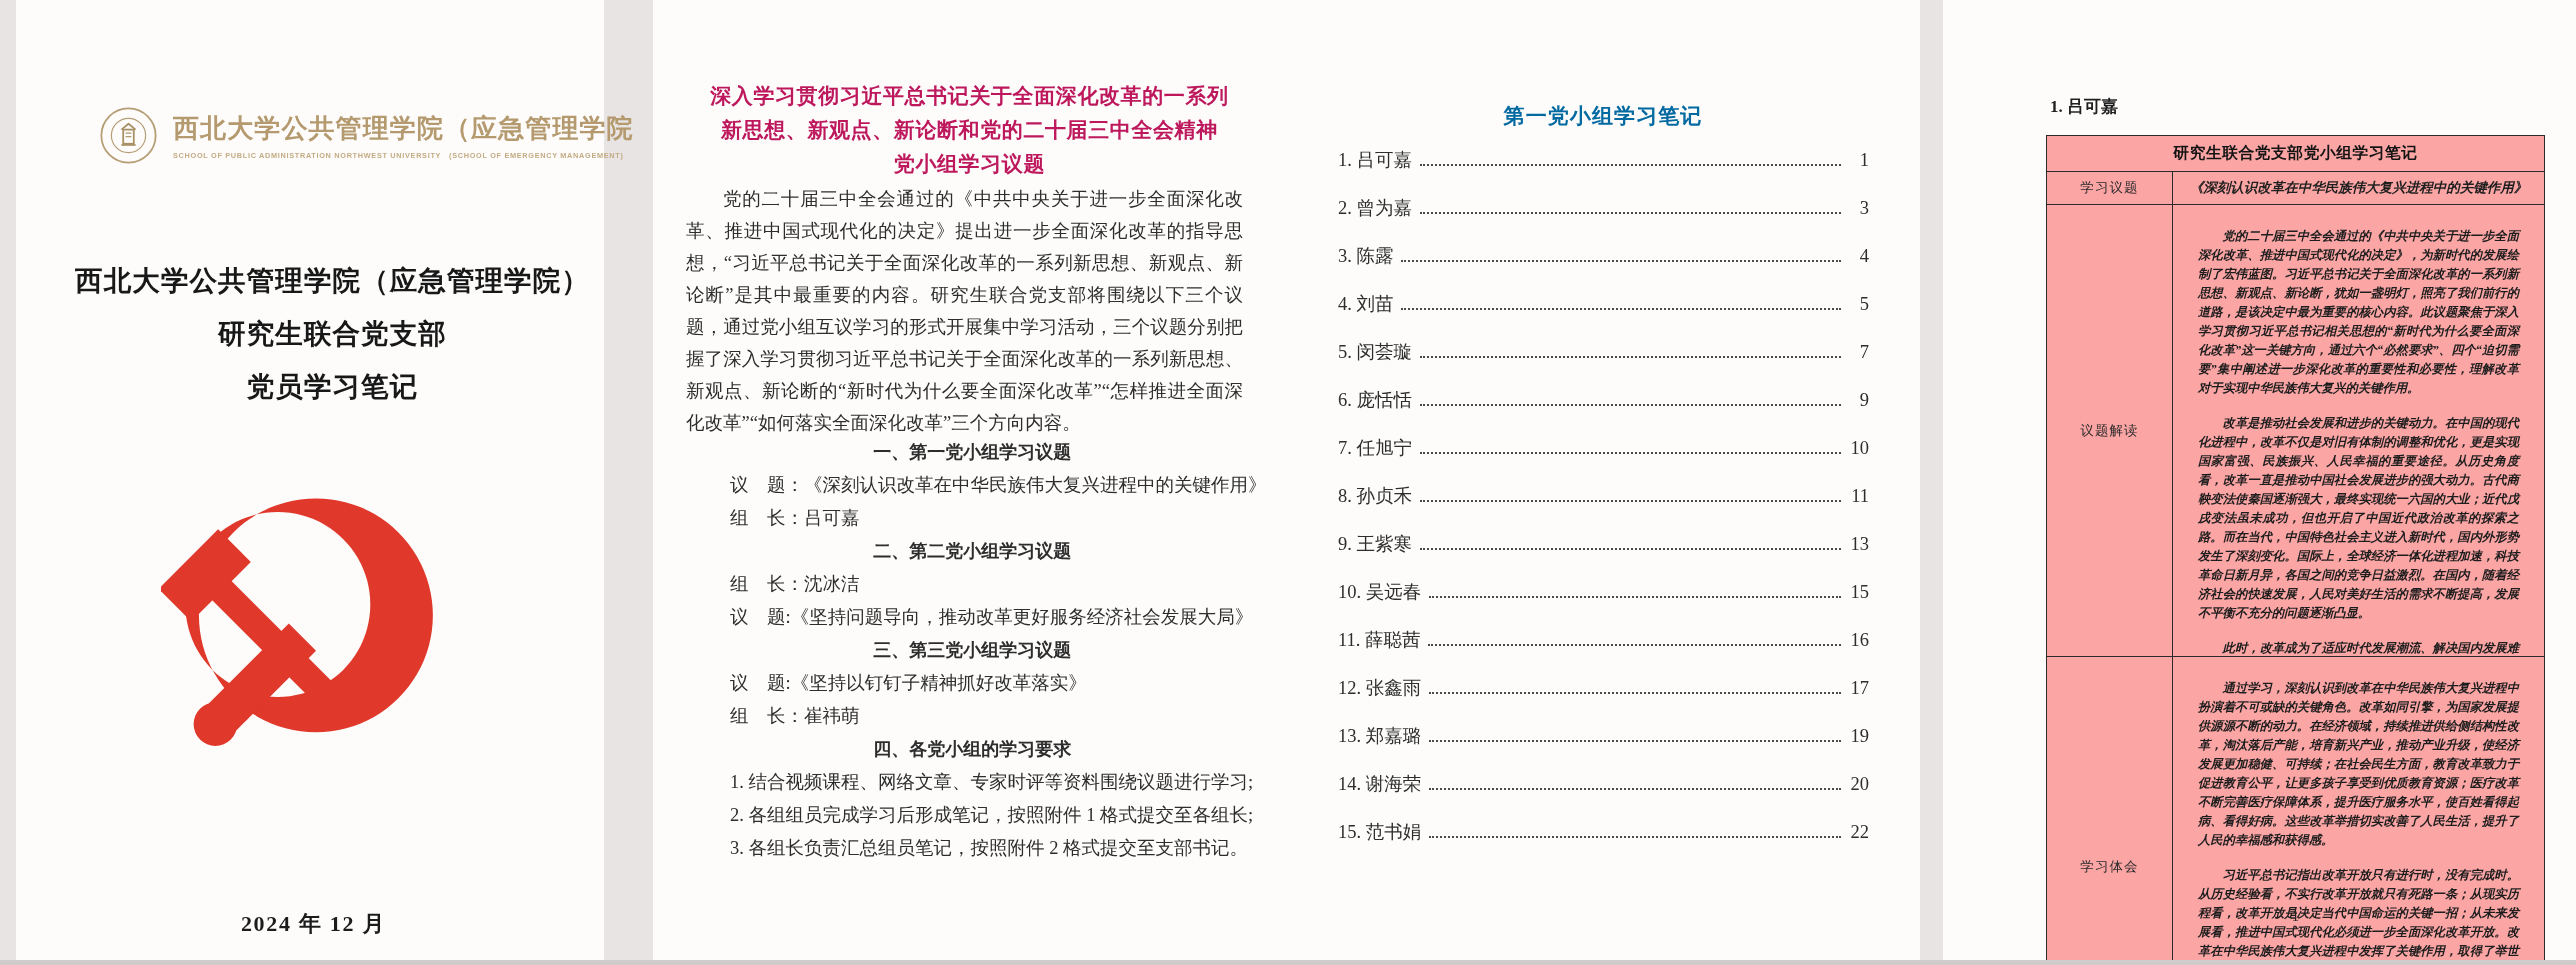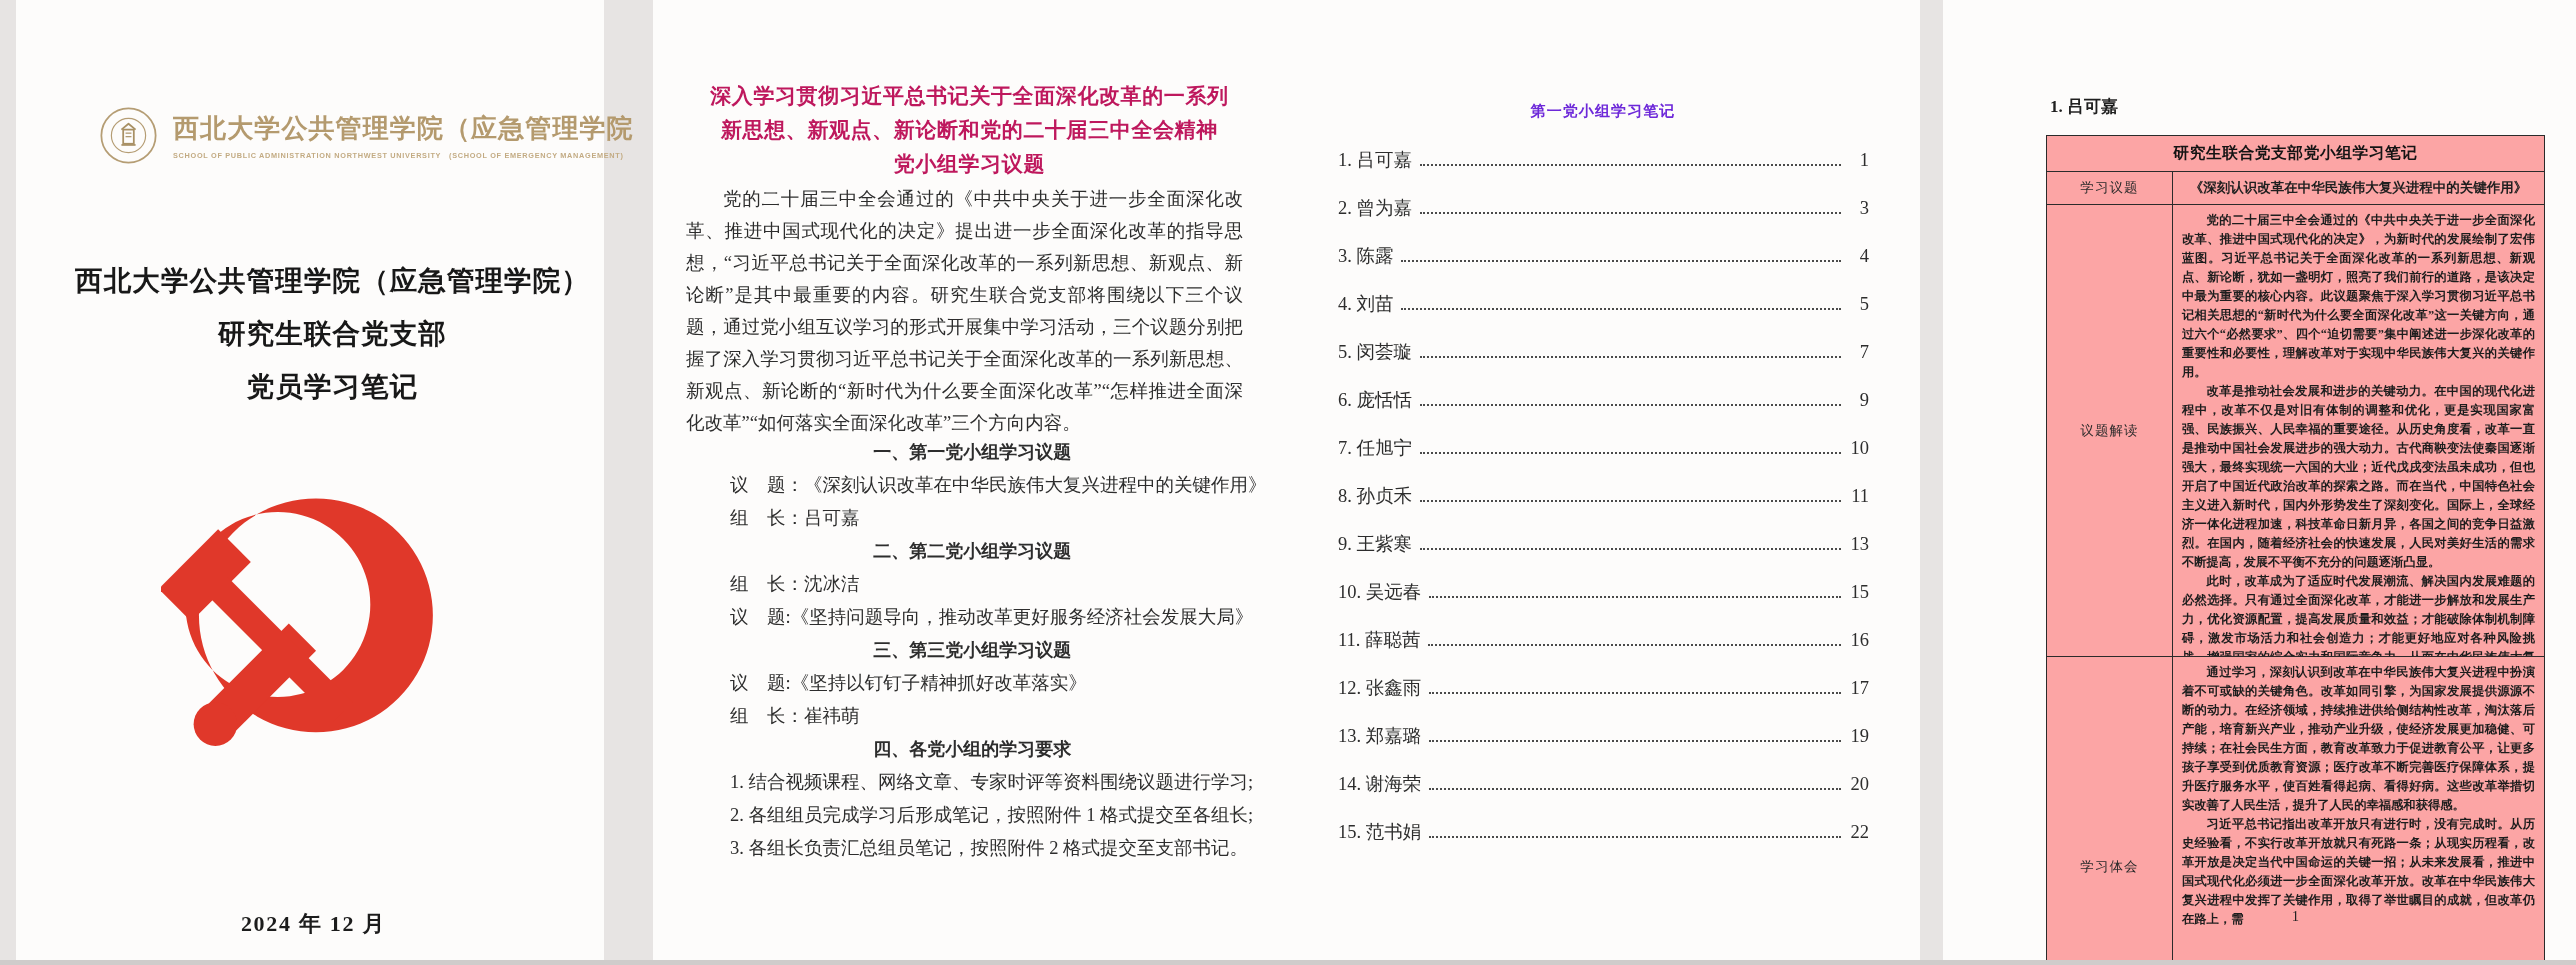--- a/index.html
+++ b/index.html
@@ -34,42 +34,42 @@
   
   .agenda-title{position:absolute;left:22.4px;top:79px;width:588px;text-align:center;}
   .agenda-title div{font-size:21px;font-weight:700;color:#be185d;line-height:34px;letter-spacing:0.6px;}
   .agenda-intro{position:absolute;left:33px;top:183px;width:557px;font-size:18.5px;line-height:32px;color:#2d2d2d;text-align:justify;text-indent:2em;}
   .agenda-list{position:absolute;left:33px;top:436px;width:557px;font-size:18.5px;color:#2d2d2d;}
   .agenda-list .ln{height:33px;line-height:33px;white-space:nowrap;}
   .agenda-list .hd{font-weight:700;margin-left:15.7px;font-family:"Liberation Sans","DejaVu Sans",sans-serif;font-size:18px;text-align:center;}
   .agenda-list .it{margin-left:44px;}
 
   
-  .toc-title{position:absolute;left:0;top:102px;width:634px;text-align:center;font-size:15px;font-weight:700;color:#6d28d9;letter-spacing:1.1px;}
+  .toc-title{position:absolute;left:0;top:102px;width:634px;text-align:center;font-size:21px;font-weight:700;color:#0369a1;letter-spacing:1.1px;}
   .toc-list{position:absolute;left:52px;top:147px;width:531px;}
   .toc-row{display:flex;align-items:baseline;height:48px;font-size:18.5px;color:#2d2d2d;}
   .toc-name{white-space:nowrap;}
   .toc-dots{flex:1;border-bottom:2.2px dotted #4a4a4a;margin:0 5.6px 5.6px 7.9px;}
   .toc-page{width:22.4px;text-align:right;}
 
   
   .note-heading{position:absolute;left:107px;top:95px;font-size:17px;font-weight:600;color:#1f1f1f;}
   .note-table{
     position:absolute;left:103px;top:135px;width:499px;height:943px;
     display:grid;grid-template-columns:125px 1fr;grid-template-rows:35px 33px 452px 1fr;
     border:1.7px solid #2b2b2b;box-sizing:border-box;background:#fca5a5;
   }
   .note-table .cell{border-top:1.1px solid #2b2b2b;box-sizing:border-box;overflow:hidden;}
   .note-table .head{grid-column:1 / span 2;border-top:none;display:flex;align-items:center;justify-content:center;
     font-size:15.7px;font-weight:700;color:#141414;font-family:"Liberation Sans","DejaVu Sans",sans-serif;letter-spacing:0.6px;}
   .note-table .lbl{display:flex;align-items:center;justify-content:center;font-size:13.5px;color:#2a2a2a;letter-spacing:1.1px;}
-  .note-table .val{border-left:1.1px solid #2b2b2b;}
+  .note-table .val{border-left:1.1px solid #2b2b2b;font-style:italic;}
   .topic-val{display:flex;align-items:center;justify-content:center;font-size:13.5px;font-weight:600;color:#1f1f1f;}
   .paras{padding:5.6px 9px 0 9px;font-size:12.3px;line-height:19px;color:#1d1d1d;font-weight:600;text-align:justify;}
-  .paras p{margin:0;text-indent:2em;}
+  .paras p{margin:16px;text-indent:2em;}
   .note-pageno{position:absolute;left:103px;top:908px;width:499px;text-align:center;font-size:14.6px;color:#222;}
 </style>
 </head>
 <body>
 
 <div class="page" id="page-cover">
   <div class="logo-row">
     <svg class="seal" viewBox="0 0 100 100">
       <circle cx="50" cy="50" r="46" fill="none" stroke="#b59d74" stroke-width="3"></circle>
       <circle cx="50" cy="50" r="29" fill="none" stroke="#b59d74" stroke-width="2"></circle>

